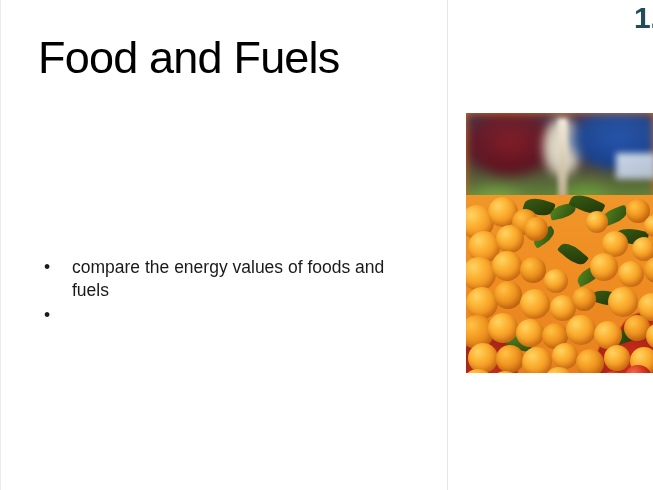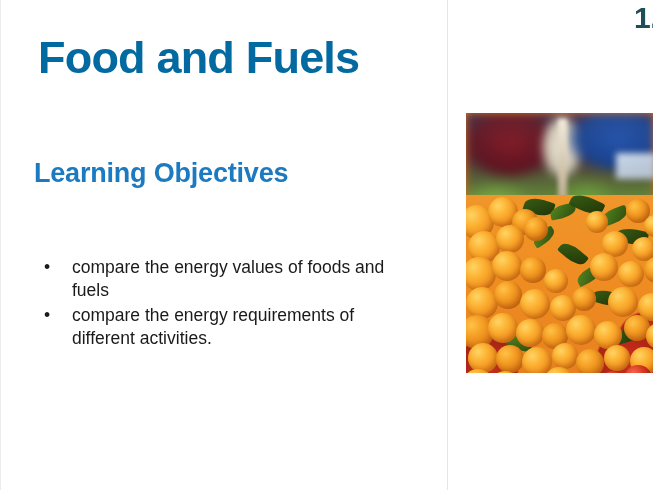--- a/index.html
+++ b/index.html
@@ -36,23 +36,23 @@
     left: 0;
     top: 0;
     width: 446px;
     height: 490px;
   }
   .slide-title {
     position: absolute;
     left: 37px;
     top: 2px;
     font-size: 45px;
-    font-weight: bold;
+    font-weight: normal;
     letter-spacing: -0.8px;
-    color: #0369a1;
+    color: #000000;
     white-space: nowrap;
     line-height: 1.15;
   }
   .section-heading {
     position: absolute;
     left: 33px;
     top: 136px;
     font-size: 27px;
     font-weight: bold;
     color: #1B7AC0;
@@ -205,31 +205,29 @@
 <body>
 
 <div class="slide-canvas">
 
   <div class="pane-divider"></div>
 
   <div class="left-pane">
 
     <h1 class="slide-title">Food and Fuels</h1>
 
-    <h2 class="section-heading">Learning Objectives</h2>
 
 
     <ul class="objective-list">
       <li class="objective-item">
         <span class="bullet-dot">•</span>
         <span>compare the energy values of foods and fuels</span>
       </li>
       <li class="objective-item">
         <span class="bullet-dot">•</span>
-        <span>compare the energy requirements of different activities.</span>
       </li>
     </ul>
 
   </div>
 
   <div class="right-pane">
 
     <div class="slide-number">1.</div>
 
     <div class="photo-frame">

